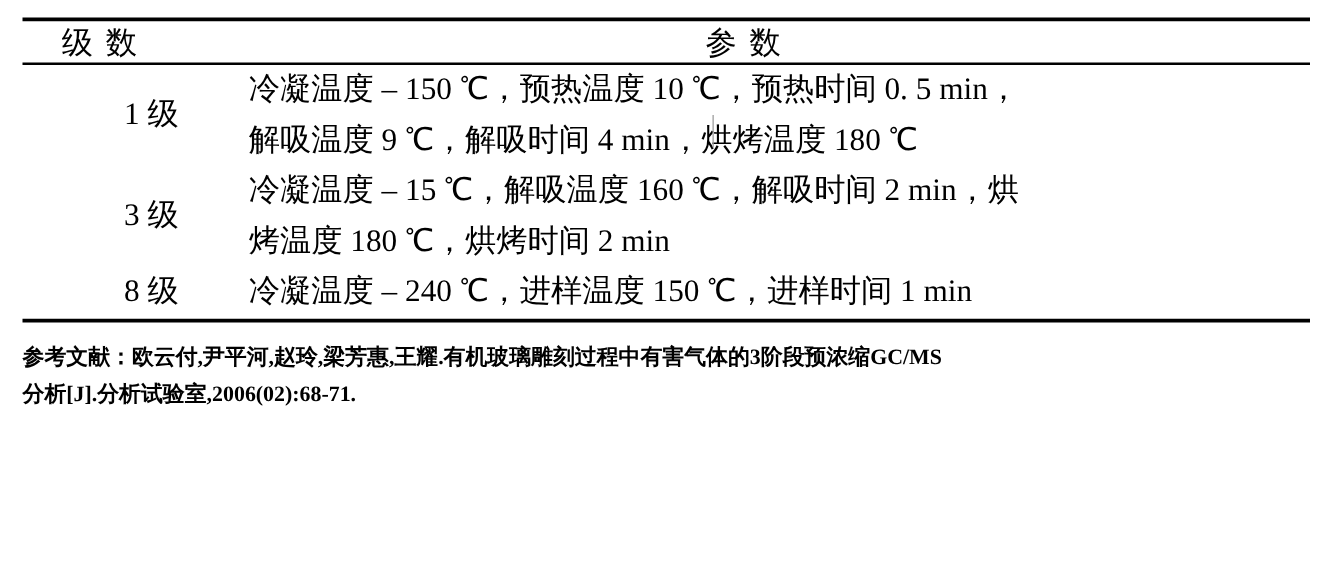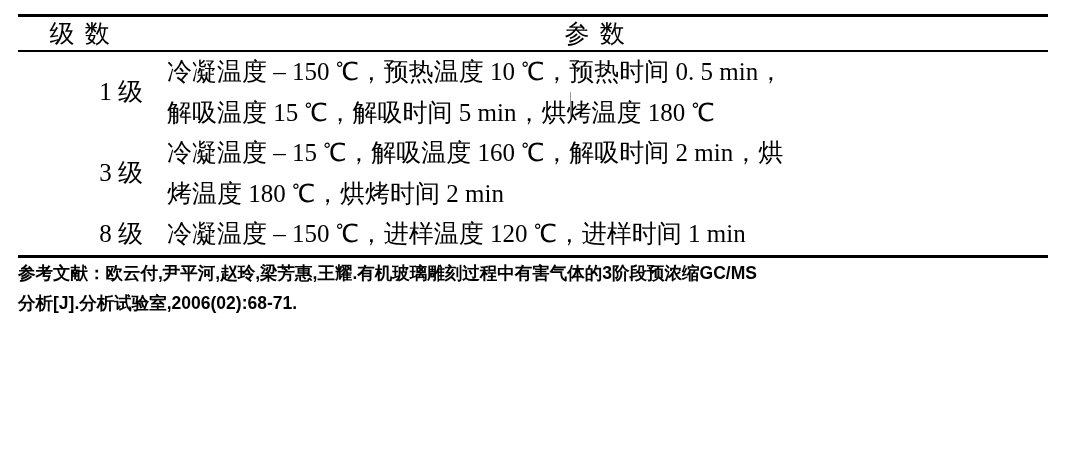--- a/index.html
+++ b/index.html
@@ -60,24 +60,24 @@
     white-space: nowrap;
   }
   .body-row td.param {
     text-align: left;
     padding-left: 24px;
     padding-right: 10px;
   }
   .row-pad-1 td { padding-top: 18px; padding-bottom: 8px; }
   .row-pad-2 td { padding-top: 14px; padding-bottom: 8px; }
   .row-pad-3 td { padding-top: 12px; padding-bottom: 14px; }
-  .param-line { display: block; white-space: nowrap; }
+  .param-line { display: block; white-space: nowrap; margin-left: 32px; }
   .ref {
-    margin-top: 0;
-    font-family: Liberation Sans, sans-serif;
+    margin-top: 12px;
+    font-family: Liberation Serif, serif;
     font-weight: bold;
     font-size: 17.5px;
     line-height: 1.72;
     letter-spacing: 0px;
   }
   .ref span { display: block; }
   .cursor-artifact {
     position: absolute;
     left: 570px;
     top: 78px;
@@ -111,34 +111,34 @@
   <table class="tbl">
     <colgroup>
       <col class="col-level">
       <col>
     </colgroup>
     <tbody>
       <tr class="body-row row-pad-1">
         <td class="level">1 级</td>
         <td class="param">
           <span class="param-line">冷凝温度 – 150 ℃，预热温度 10 ℃，预热时间 0. 5 min，</span>
-          <span class="param-line">解吸温度 15 ℃，解吸时间 5 min，烘烤温度 180 ℃</span>
+          <span class="param-line">解吸温度 9 ℃，解吸时间 4 min，烘烤温度 180 ℃</span>
         </td>
       </tr>
       <tr class="body-row row-pad-2">
         <td class="level">3 级</td>
         <td class="param">
           <span class="param-line">冷凝温度 – 15 ℃，解吸温度 160 ℃，解吸时间 2 min，烘</span>
           <span class="param-line">烤温度 180 ℃，烘烤时间 2 min</span>
         </td>
       </tr>
       <tr class="body-row row-pad-3">
         <td class="level">8 级</td>
         <td class="param">
-          <span class="param-line">冷凝温度 – 150 ℃，进样温度 120 ℃，进样时间 1 min</span>
+          <span class="param-line">冷凝温度 – 240 ℃，进样温度 150 ℃，进样时间 1 min</span>
         </td>
       </tr>
     </tbody>
   </table>
 
   <div class="rule-bottom"></div>
 
   <div class="ref">
     <span>参考文献：欧云付,尹平河,赵玲,梁芳惠,王耀.有机玻璃雕刻过程中有害气体的3阶段预浓缩GC/MS</span>
     <span>分析[J].分析试验室,2006(02):68-71.</span>

